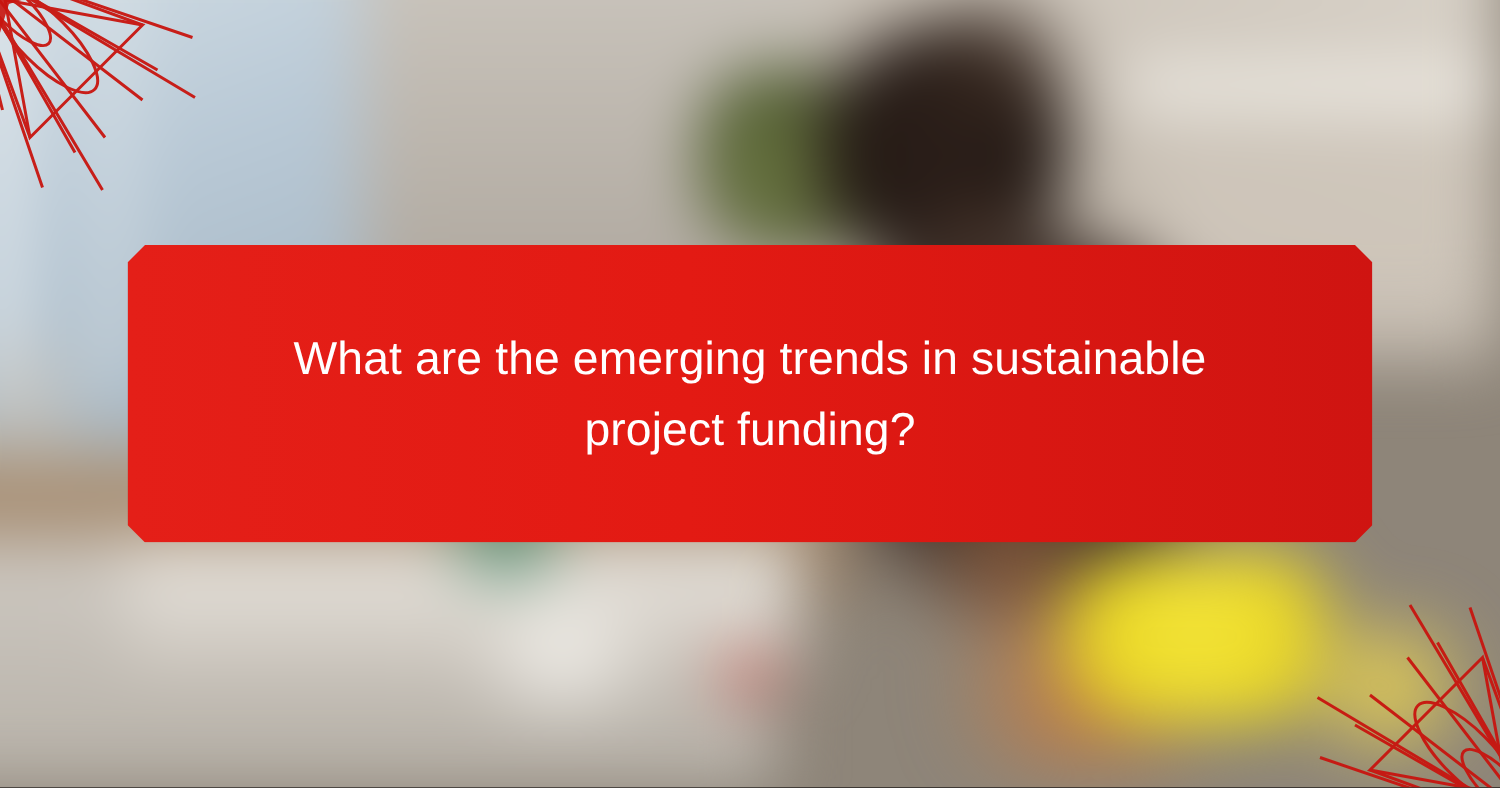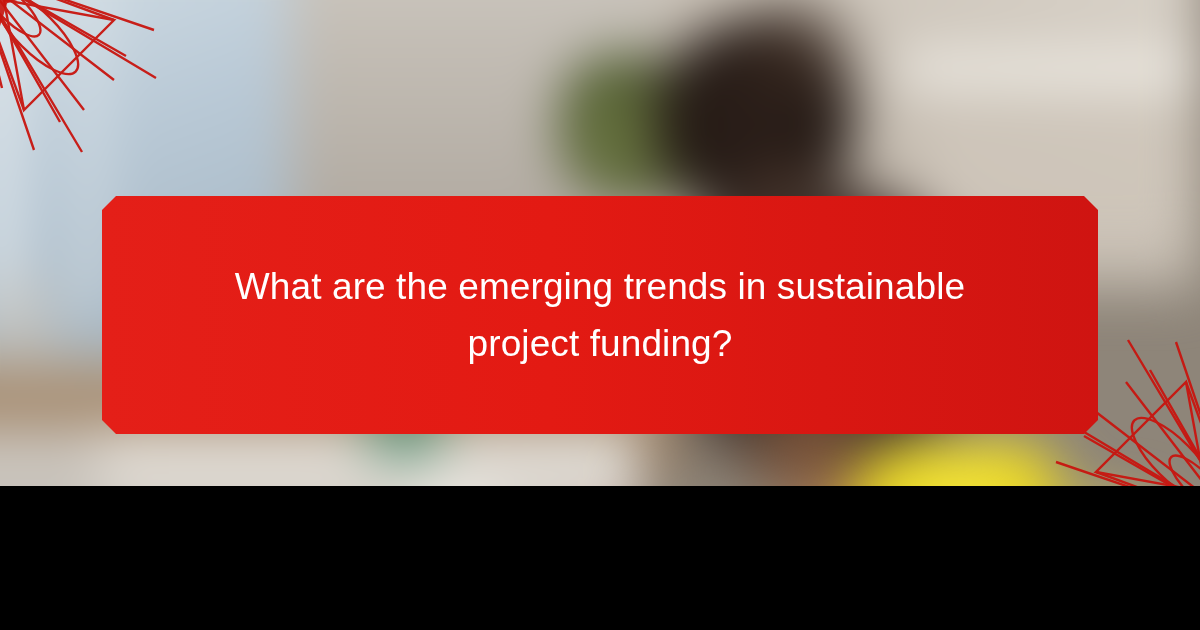--- a/index.html
+++ b/index.html
@@ -3,21 +3,21 @@
 <meta charset="utf-8">
 <style>
   html, body {
     margin: 0;
     padding: 0;
     background: #000;
   }
   .canvas {
     position: relative;
     width: 1200px;
-    height: 486px;
+    height: 630px;
     overflow: hidden;
     font-family: "Liberation Sans", sans-serif;
     background: #8e8579;
   }
 
   
   .bg {
     position: absolute;
     inset: 0;
     overflow: hidden;

